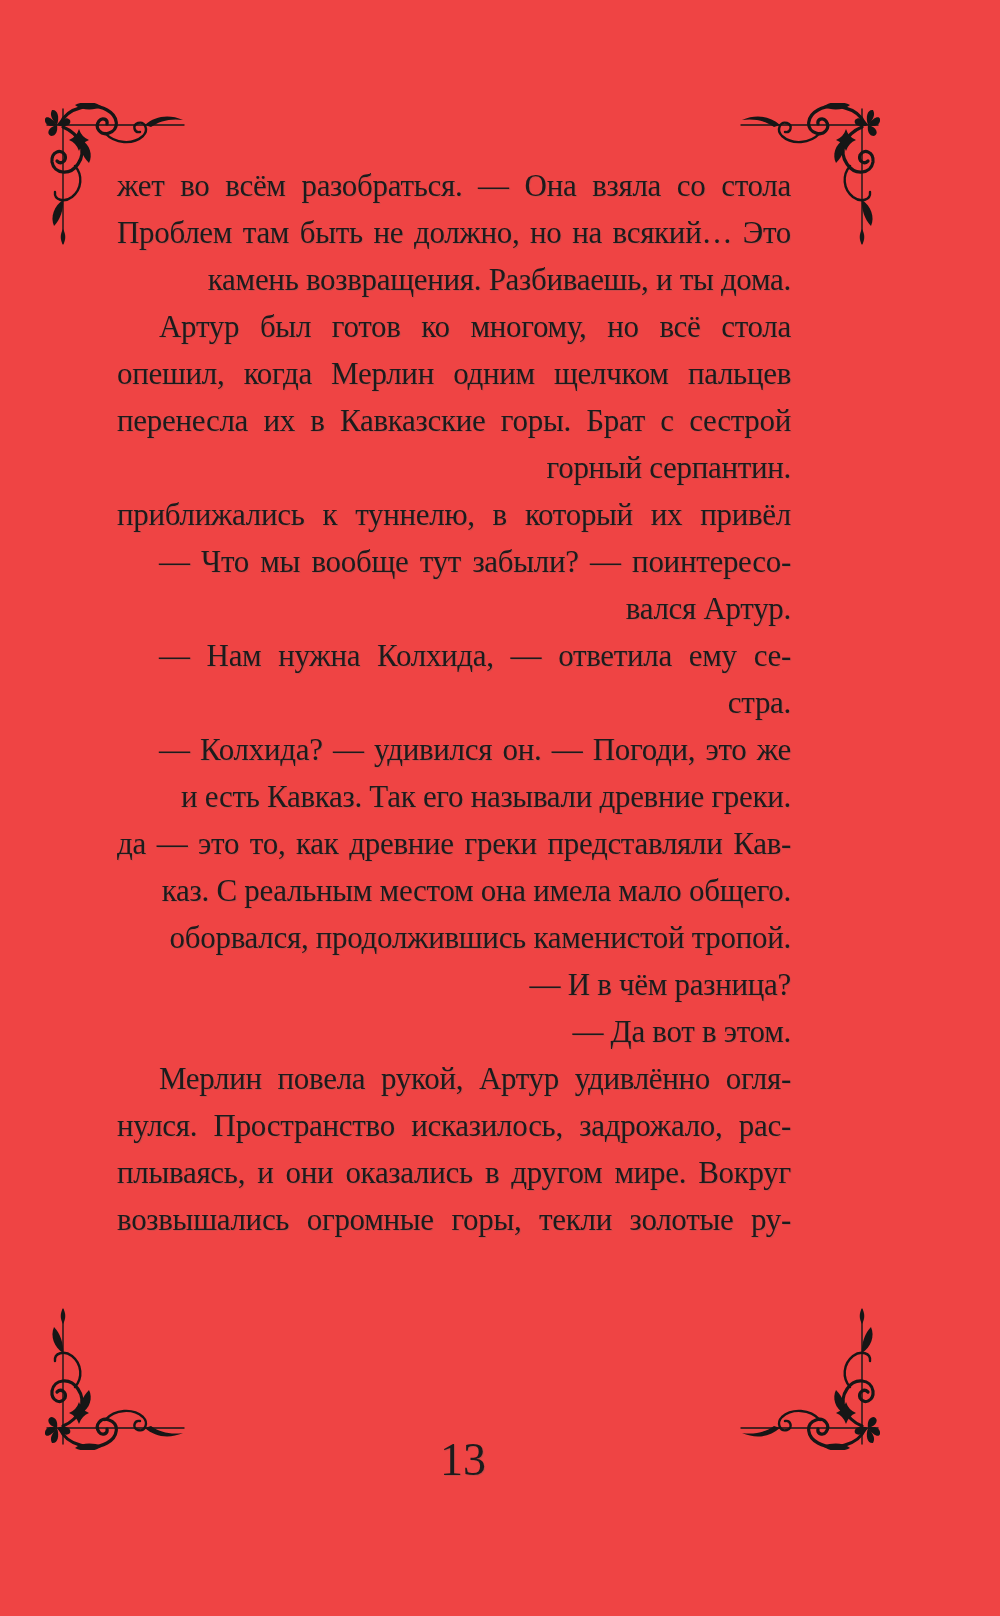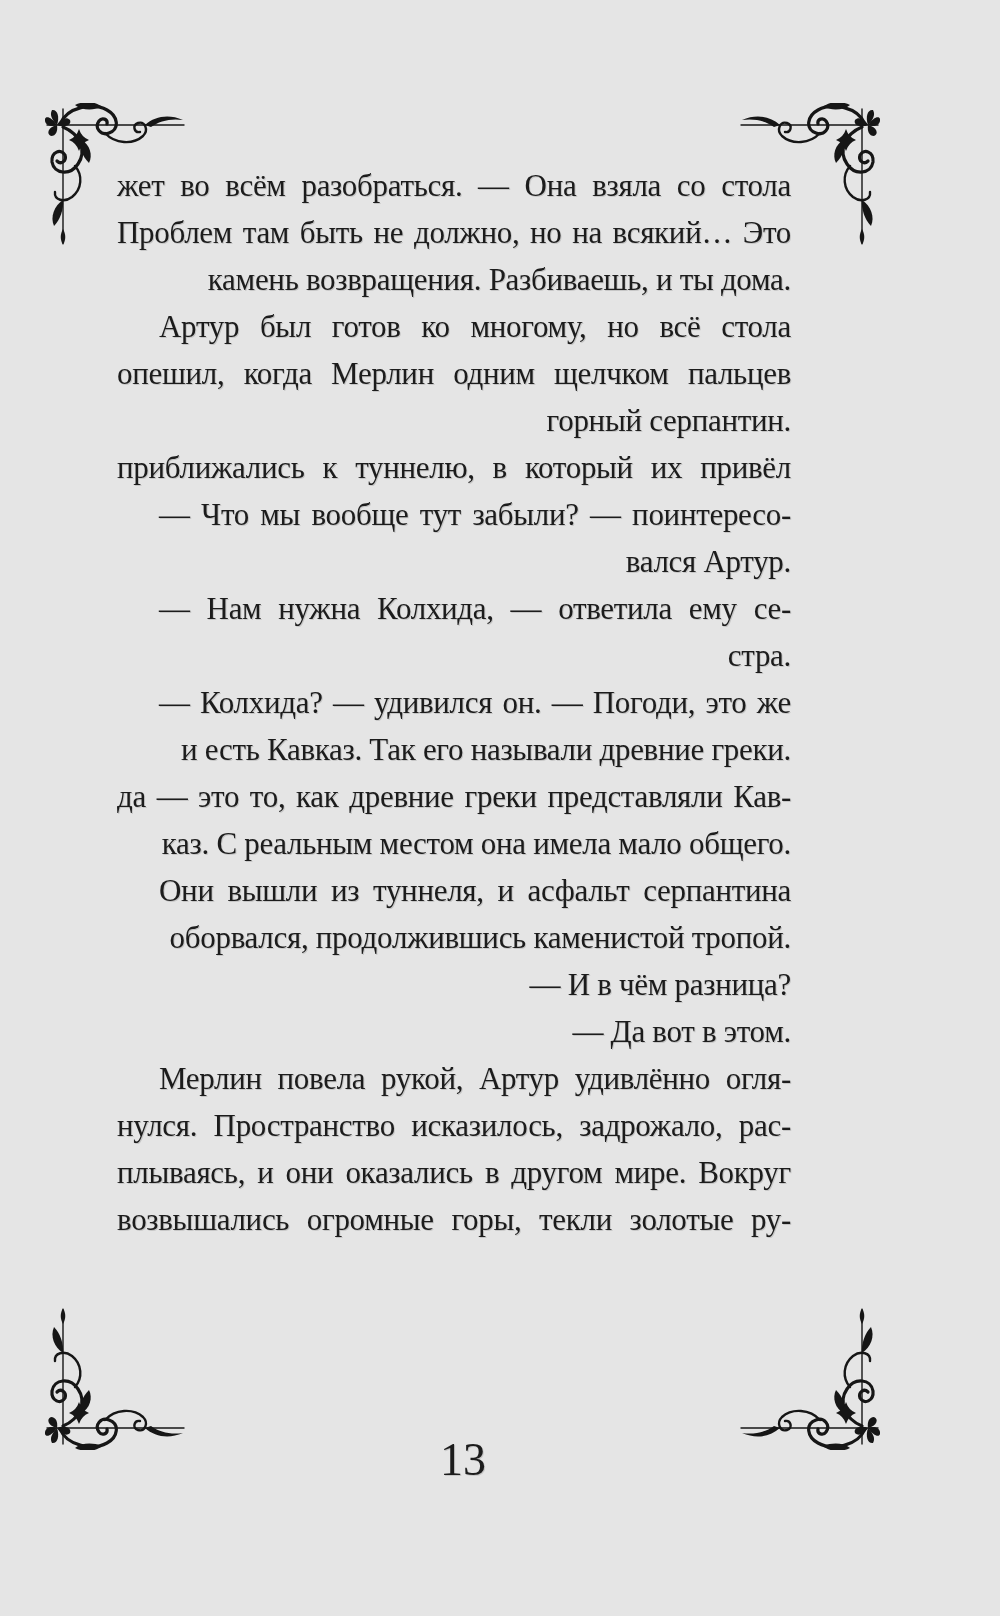--- a/index.html
+++ b/index.html
@@ -4,21 +4,21 @@
 <style>
   html, body {
     margin: 0;
     padding: 0;
     background: #ffffff;
   }
   .page {
     position: relative;
     width: 1000px;
     height: 1616px;
-    background: #e5e5e5;
+    background: #ef4444;
     font-family: "Liberation Serif", "DejaVu Serif", serif;
     color: #1c1c1c;
     overflow: hidden;
   }
   
   .textblock {
     position: absolute;
     left: 117px;
     top: 162px;
     width: 674px;
@@ -107,31 +107,31 @@
   <svg class="orn br">
       <use href="#orn"></use>
     </svg>
 
   <main class="textblock">
       <div class="line just">жет во всём разобраться. — Она взяла со стола</div>
       <div class="line just">Проблем там быть не должно, но на всякий… Это</div>
       <div class="line">камень возвращения. Разбиваешь, и ты дома.</div>
       <div class="line indent just">Артур был готов ко многому, но всё стола</div>
       <div class="line just">опешил, когда Мерлин одним щелчком пальцев</div>
+      <div class="line just">перенесла их в Кавказские горы. Брат с сестрой</div>
       <div class="line">горный серпантин.</div>
       <div class="line just">приближались к туннелю, в который их привёл</div>
       <div class="line indent just">— Что мы вообще тут забыли? — поинтересо-</div>
       <div class="line">вался Артур.</div>
       <div class="line indent just">— Нам нужна Колхида, — ответила ему се-</div>
       <div class="line">стра.</div>
       <div class="line indent just">— Колхида? — удивился он. — Погоди, это же</div>
       <div class="line">и есть Кавказ. Так его называли древние греки.</div>
       <div class="line just">да — это то, как древние греки представляли Кав-</div>
       <div class="line">каз. С реальным местом она имела мало общего.</div>
-      <div class="line indent just">Они вышли из туннеля, и асфальт серпантина</div>
       <div class="line">оборвался, продолжившись каменистой тропой.</div>
       <div class="line indent">— И в чём разница?</div>
       <div class="line indent">— Да вот в этом.</div>
       <div class="line indent just">Мерлин повела рукой, Артур удивлённо огля-</div>
       <div class="line just">нулся. Пространство исказилось, задрожало, рас-</div>
       <div class="line just">плываясь, и они оказались в другом мире. Вокруг</div>
       <div class="line just">возвышались огромные горы, текли золотые ру-</div>
     </main>
 
   <div class="pagenum">13</div>

